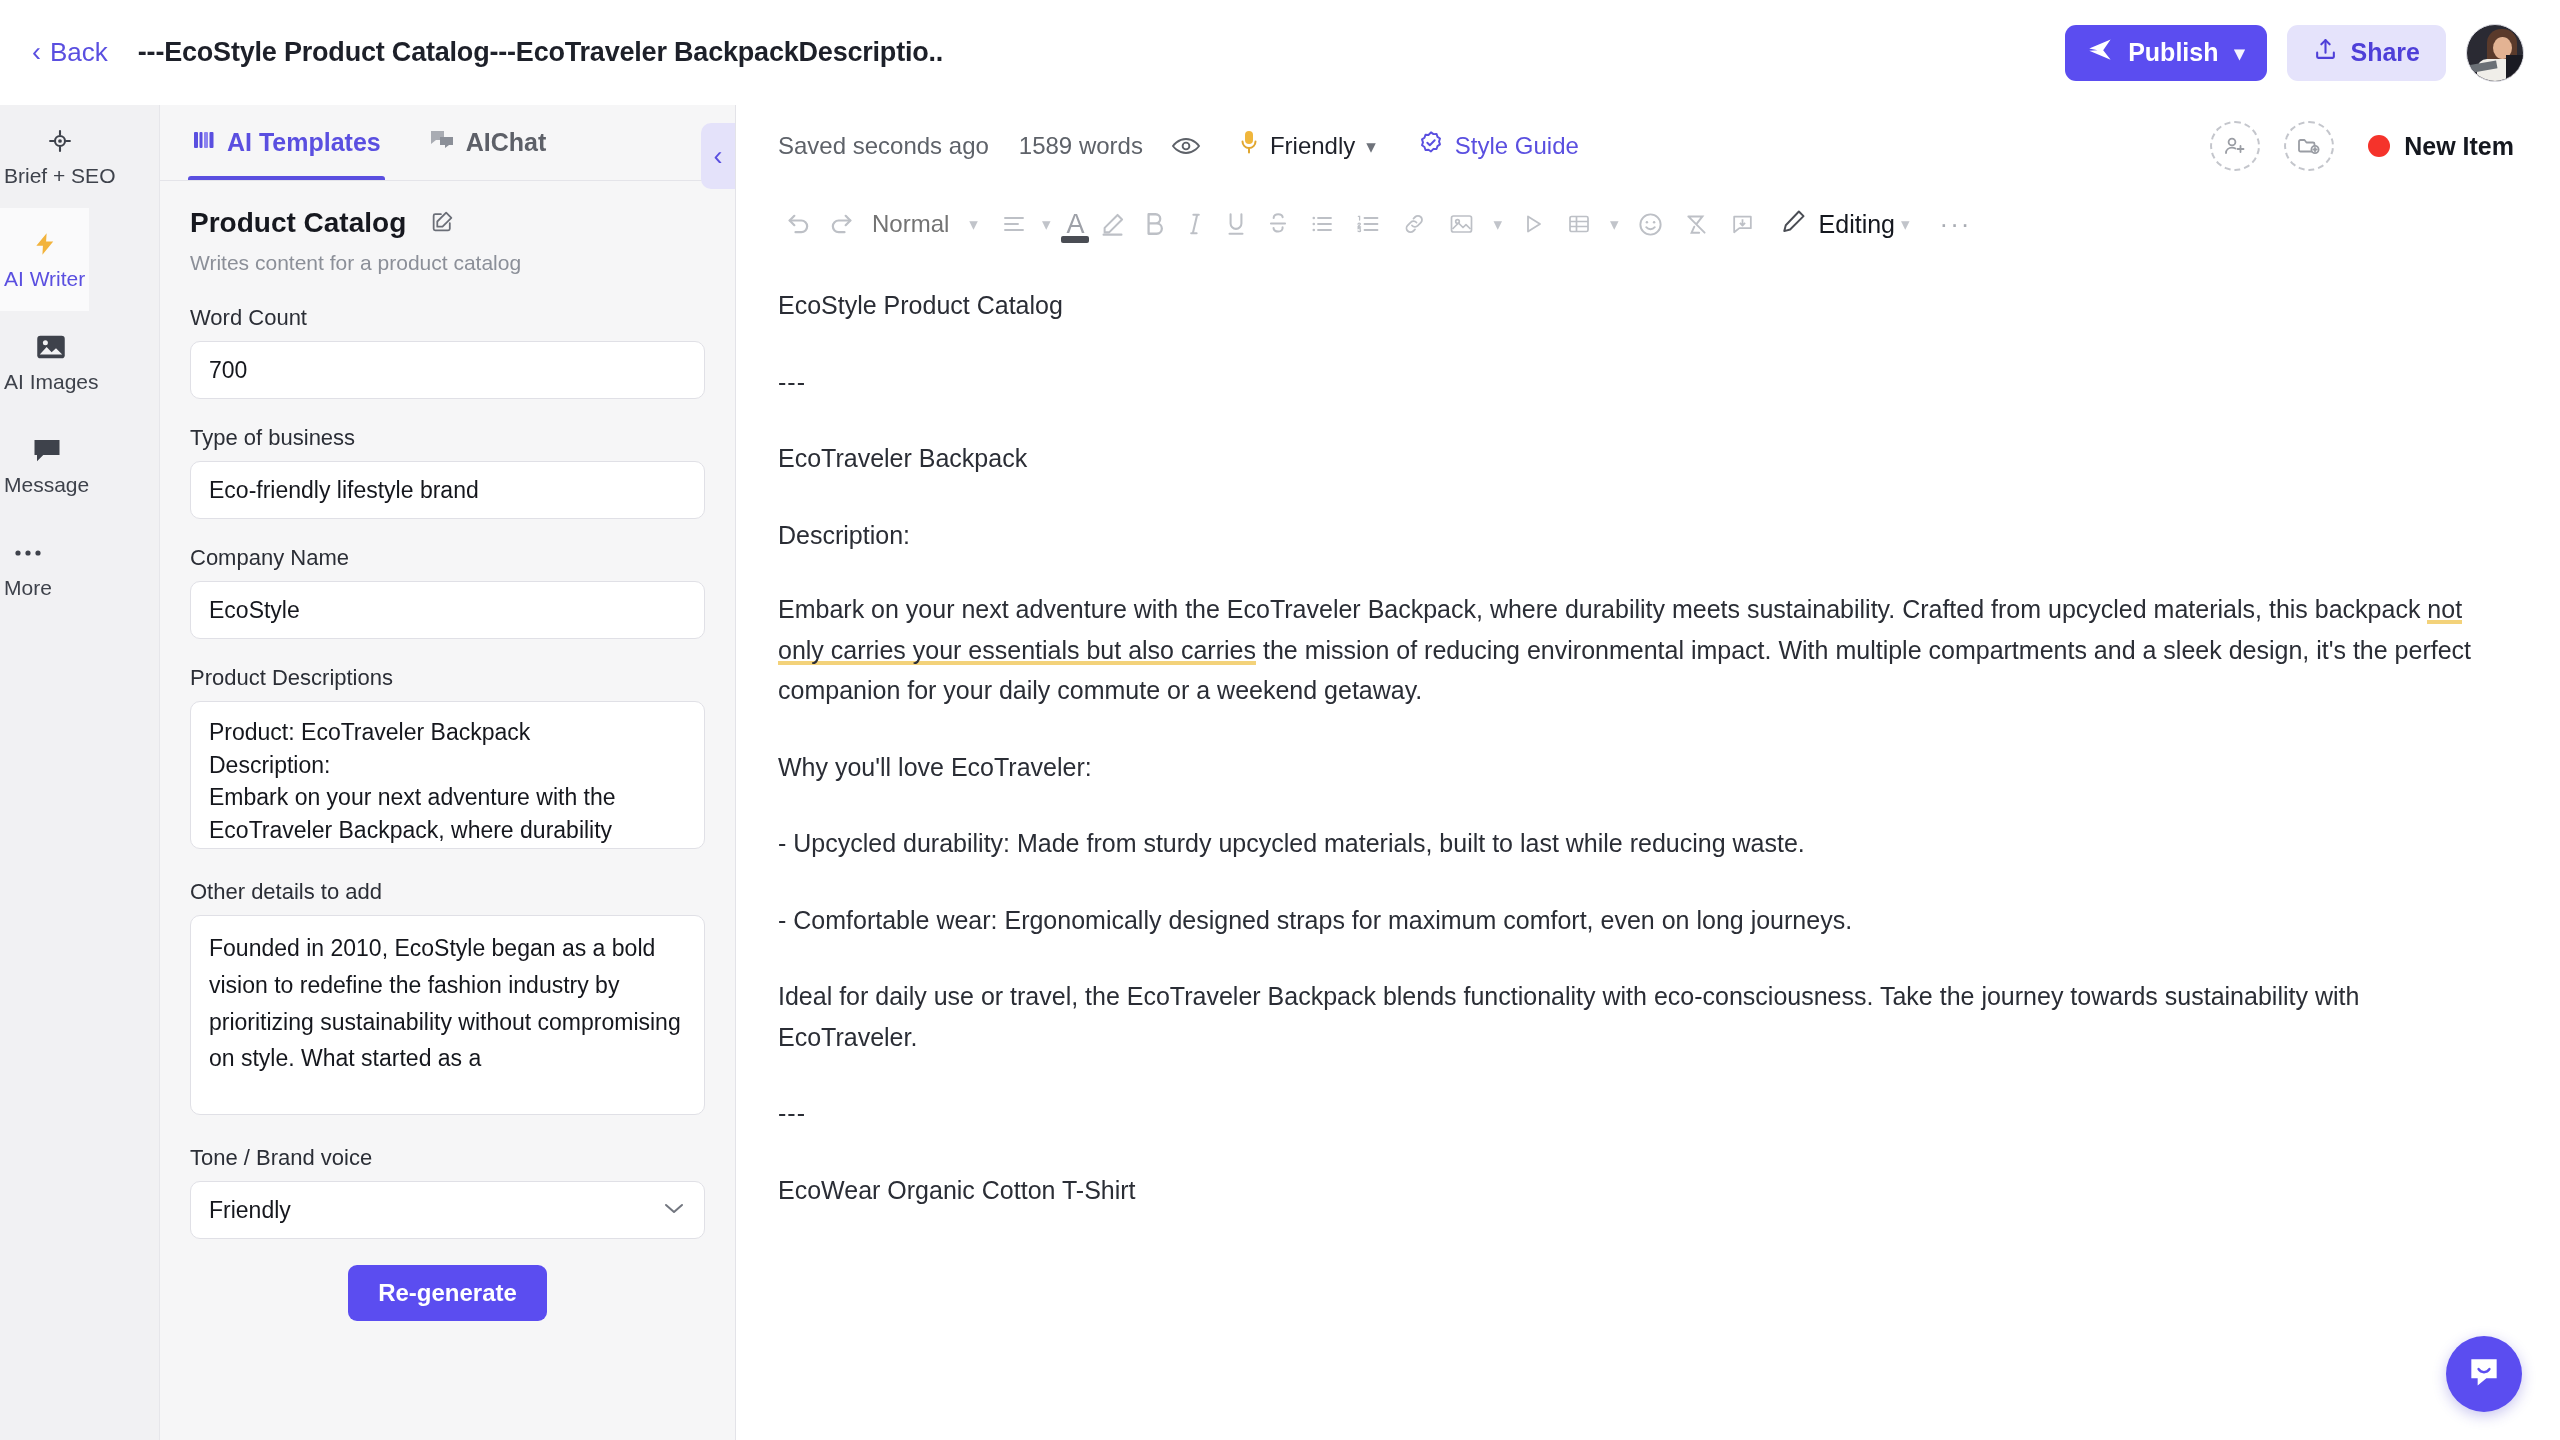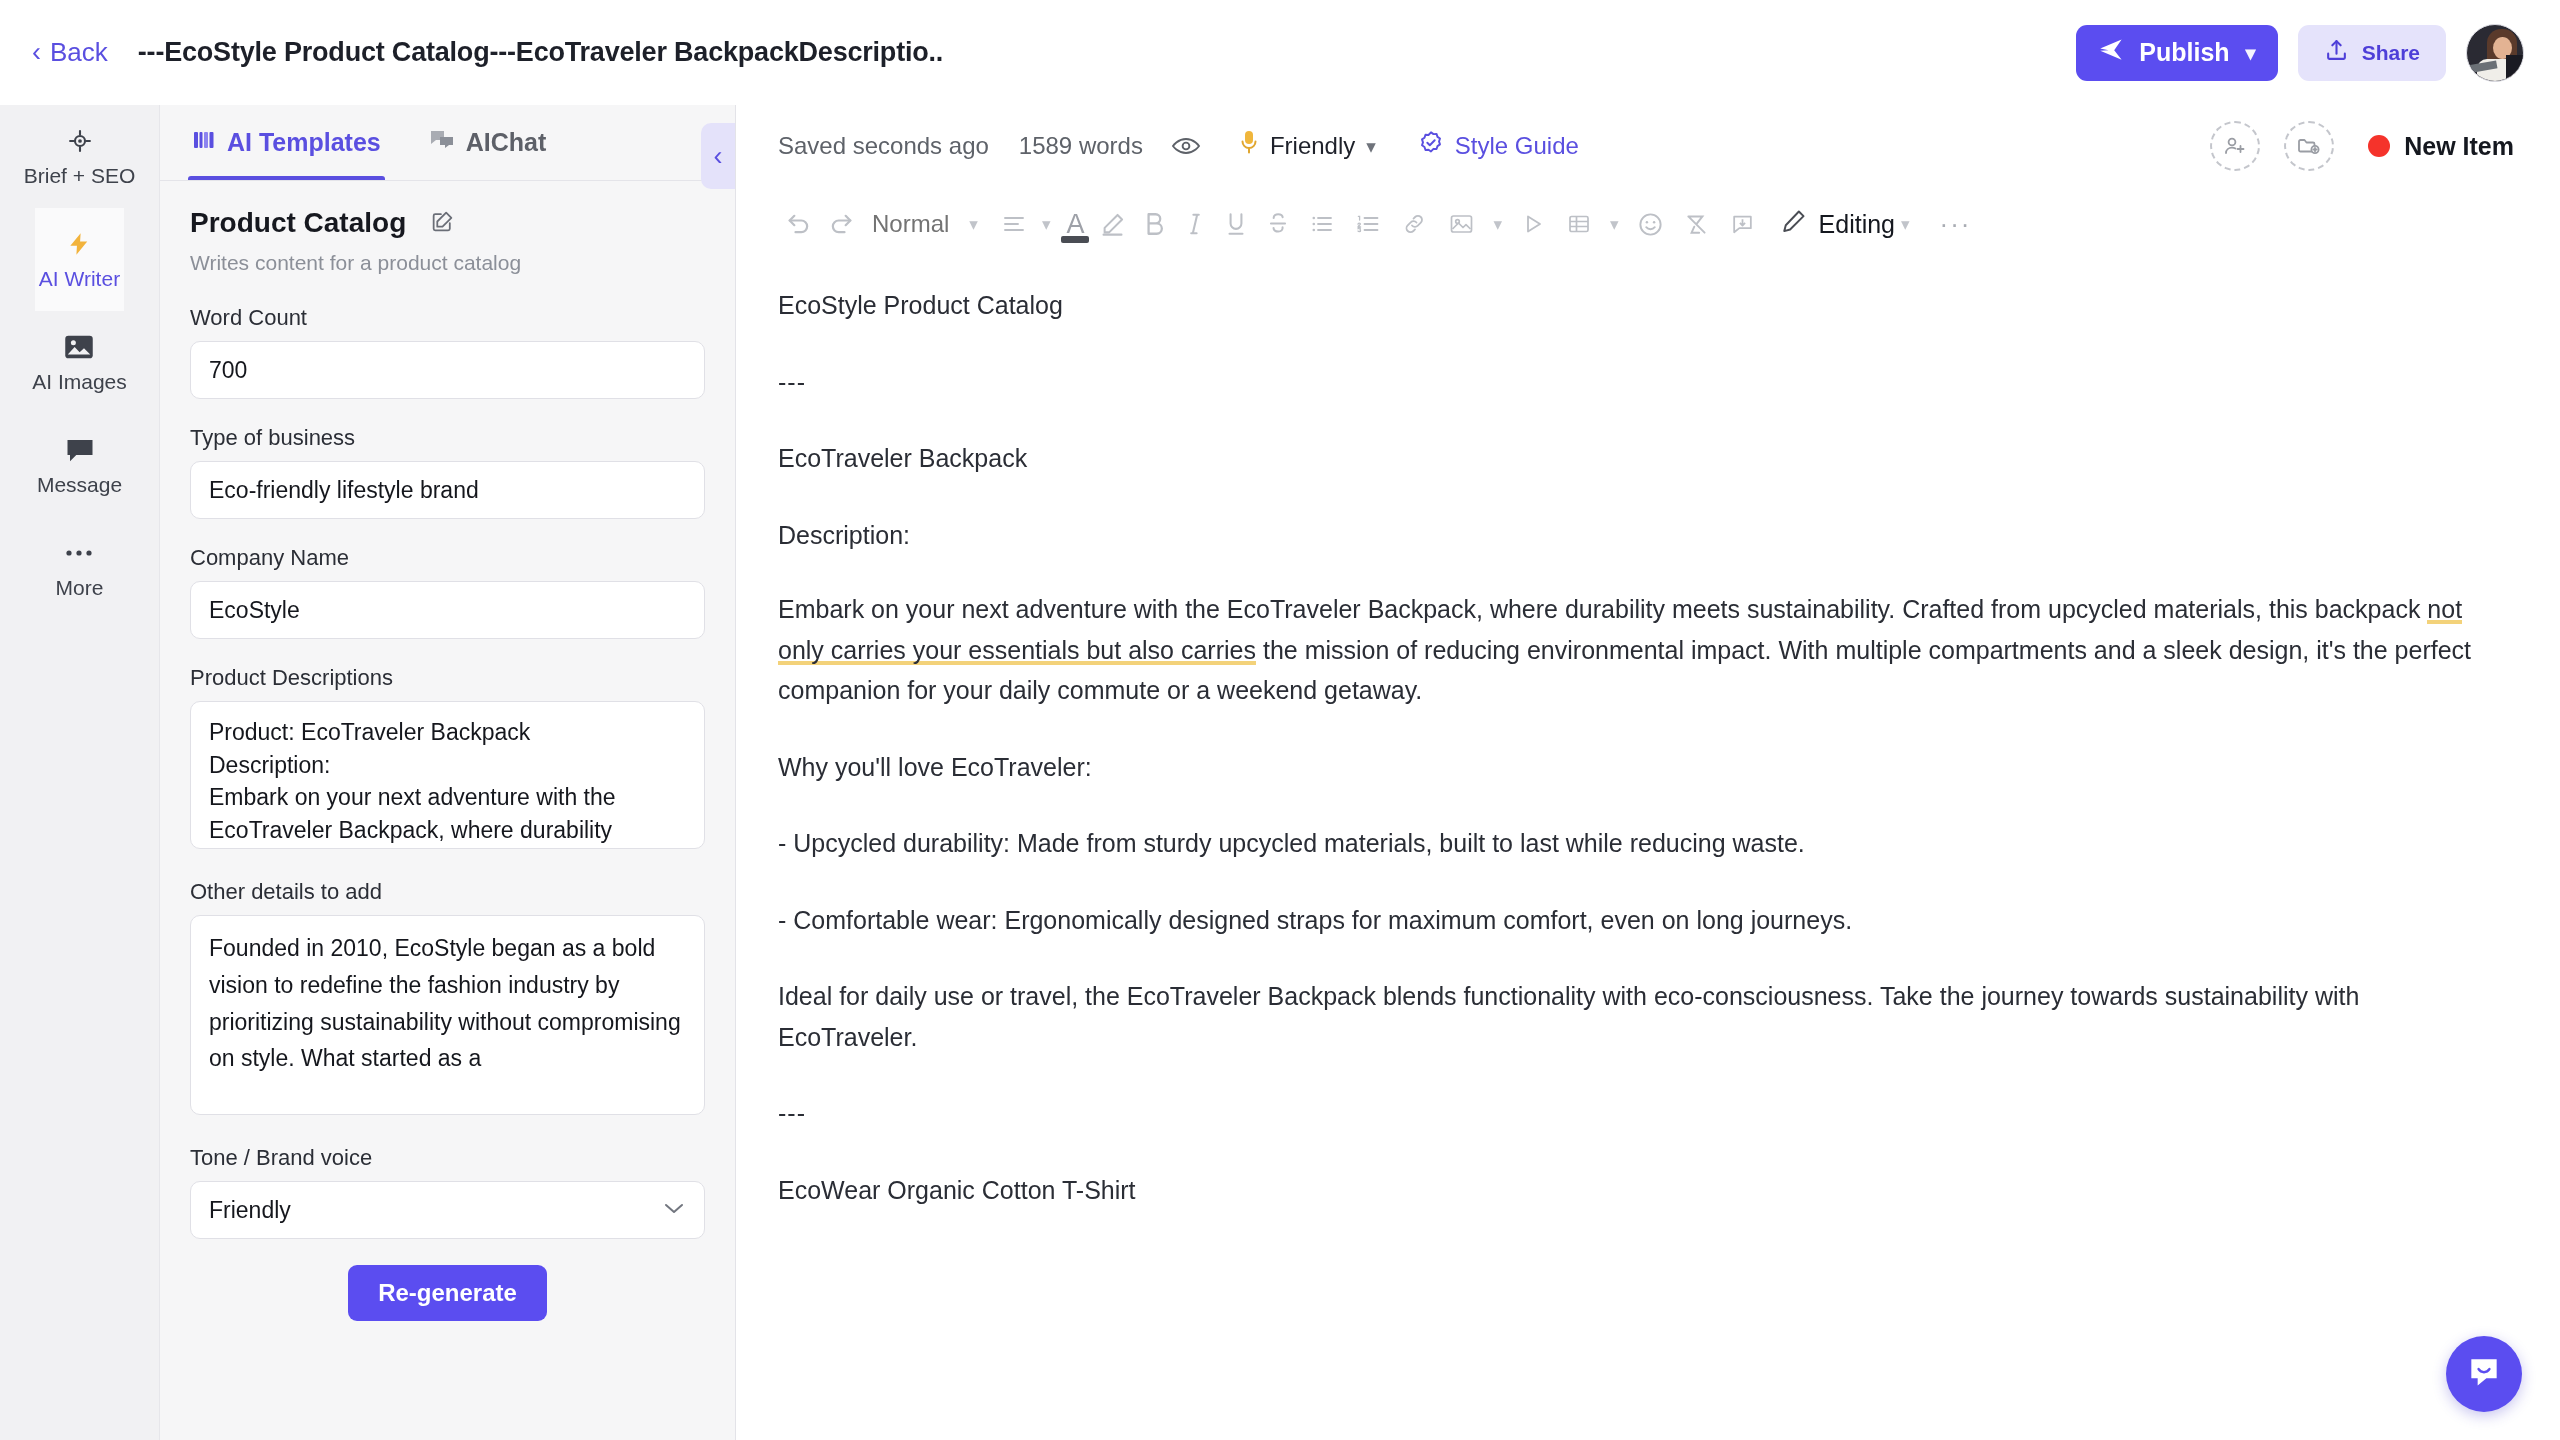--- a/index.html
+++ b/index.html
@@ -39,40 +39,40 @@
   .btn-publish {
     display: flex; align-items: center; gap: 14px;
     background: #5b4df0; color: #fff; border: none; border-radius: 11px;
     height: 56px; padding: 0 22px; font-size: 25px; font-weight: 600;
     cursor: pointer; font-family: inherit;
   }
   .btn-publish .chev { font-size: 20px; opacity: .95; margin-left: 2px;}
   .btn-share {
     display: flex; align-items: center; gap: 13px;
     background: #e5e3fb; color: #4e3fd8; border: none; border-radius: 11px;
-    height: 56px; padding: 0 26px; font-size: 21px; font-weight: 600;
+    height: 56px; padding: 0 26px; font-size: 25px; font-weight: 600;
     cursor: pointer; font-family: inherit;
   }
   .avatar {
     width: 58px; height: 58px; border-radius: 50%; overflow: hidden; cursor: pointer;
     background: #2a2a33; flex: 0 0 58px; position: relative; border: 1px solid #dcdce3;
   }
   .avatar .hair { position:absolute; right:6px; top:4px; width:30px; height:48px; border-radius:14px 14px 6px 6px; background:#5a3a2b; }
   .avatar .face { position:absolute; right:11px; top:12px; width:19px; height:22px; border-radius:50%; background:#e3b393; }
   .avatar .body { position:absolute; right:0px; bottom:0; width:46px; height:22px; background:#f0eee9; border-radius:10px 10px 0 0;}
   .avatar .coat { position:absolute; right:-3px; bottom:0; width:20px; height:26px; background:#1a1a22; }
   .avatar .desk { position:absolute; left:0; bottom:10px; width:30px; height:8px; background:#6b7076; transform:rotate(-10deg); }
 
   
   .body { flex: 1; display: flex; min-height: 0; }
 
   
   .rail {
     width: 160px; flex: 0 0 160px; background: #f1f1f3;
-    display: flex; flex-direction: column; align-items: center;
+    display: flex; flex-direction: column; align-items: flex-start;
     padding-top: 0px; border-right: 1px solid #e6e6ea;
   }
   .rail-item {
     display: flex; flex-direction: column; align-items: center; gap: 8px;
     padding: 20px 4px 22px; cursor: pointer; color: #3e424b; font-size: 21px;
   }
   .rail-item.active { background: #fafafb; color: #5a4fe0; }
   .rail-item .ico { height: 32px; display: flex; align-items: center; justify-content: center; }
   .rail-label { font-size: 21px; line-height: 1; }
 

